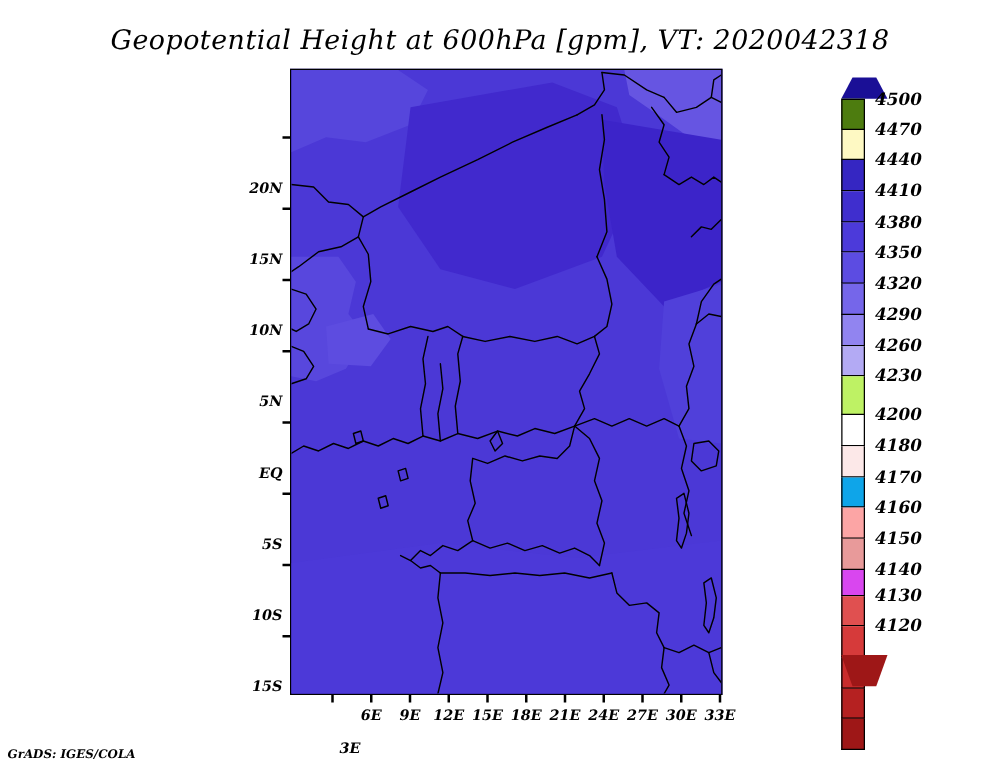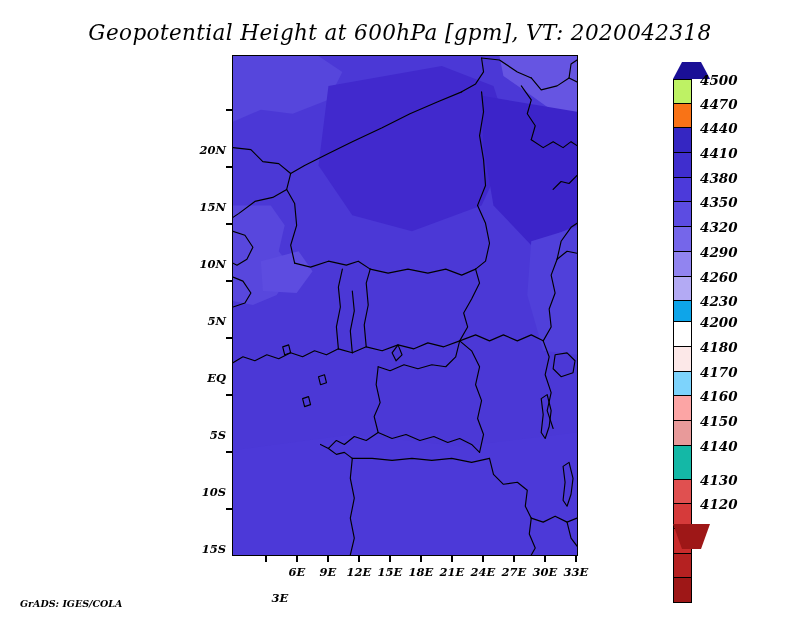--- a/index.html
+++ b/index.html
@@ -117,21 +117,20 @@
   #footer {
     position: absolute;
     left: 6px;
     top: 598px;
     font-family: "DejaVu Serif", serif;
     font-style: italic;
     font-weight: bold;
     font-size: 9.5px;
     color: #000000;
     white-space: nowrap;
-    margin-left: 14px;
   }
 </style>
 </head>
 <body>
 
 <div id="root">
 
   <div id="title">Geopotential Height at 600hPa [gpm], VT: 2020042318</div>
 
   <div id="plot">
@@ -302,24 +301,24 @@
 
   <div class="tick xtick" style="left:544px; top:556px;"></div>
   <div class="axlabel xlabel" style="left:545px; top:565px;">30E</div>
 
   <div class="tick xtick" style="left:575px; top:556px;"></div>
   <div class="axlabel xlabel" style="left:576px; top:565px;">33E</div>
 
   <div class="cbarrow" style="top:62px; border-left:9.5px solid transparent; border-right:9.5px solid transparent; border-bottom:17px solid #1a0f96;"></div>
 
   <div id="colorbar">
-      <div class="cbcell first" style="height: 24.7px; background: #bef264; text-decoration: underline;">
+      <div class="cbcell first" style="height: 24.7px; background: #4d7c0f; text-decoration: underline;">
         <div class="cblabel" style="top: 0px; transform: translateY(-50%);">4500</div>
       </div>
-      <div class="cbcell" style="height: 24.7px; background: #f97316;">
+      <div class="cbcell" style="height: 24.7px; background: #fef9c3;">
         <div class="cblabel" style="top: 0px; transform: translateY(-50%);">4470</div>
       </div>
       <div class="cbcell" style="height: 24.7px; background: rgb(53, 38, 194);">
         <div class="cblabel" style="top: 0px; transform: translateY(-50%);">4440</div>
       </div>
       <div class="cbcell" style="height: 24.7px; background: rgb(63, 46, 206);">
         <div class="cblabel" style="top: 0px; transform: translateY(-50%);">4410</div>
       </div>
       <div class="cbcell" style="height: 24.7px; background: rgb(76, 58, 218);">
         <div class="cblabel" style="top: 0px; transform: translateY(-50%);">4380</div>
@@ -329,39 +328,39 @@
       </div>
       <div class="cbcell" style="height: 24.7px; background: rgb(117, 102, 234);">
         <div class="cblabel" style="top: 0px; transform: translateY(-50%);">4320</div>
       </div>
       <div class="cbcell" style="height: 24.7px; background: rgb(145, 132, 240);">
         <div class="cblabel" style="top: 0px; transform: translateY(-50%);">4290</div>
       </div>
       <div class="cbcell" style="height: 24.7px; background: rgb(179, 170, 244);">
         <div class="cblabel" style="top: 0px; transform: translateY(-50%);">4260</div>
       </div>
-      <div class="cbcell" style="height: 21px; background: #0ea5e9;">
+      <div class="cbcell" style="height: 31px; background: #bef264;">
         <div class="cblabel" style="top: 0px; transform: translateY(-50%);">4230</div>
       </div>
       <div class="cbcell" style="height: 24.7px; background: rgb(255, 255, 255);">
         <div class="cblabel" style="top: 0px; transform: translateY(-50%);">4200</div>
       </div>
       <div class="cbcell" style="height: 24.7px; background: rgb(252, 232, 232);">
         <div class="cblabel" style="top: 0px; transform: translateY(-50%);">4180</div>
       </div>
-      <div class="cbcell" style="height: 24.7px; background: #7dd3fc;">
+      <div class="cbcell" style="height: 24.7px; background: #0ea5e9;">
         <div class="cblabel" style="top: 0px; transform: translateY(-50%);">4170</div>
       </div>
       <div class="cbcell" style="height: 24.7px; background: #fca5a5;">
         <div class="cblabel" style="top: 0px; transform: translateY(-50%);">4160</div>
       </div>
       <div class="cbcell" style="height: 24.7px; background: rgb(232, 154, 154);">
         <div class="cblabel" style="top: 0px; transform: translateY(-50%);">4150</div>
       </div>
-      <div class="cbcell" style="height: 34px; background: #14b8a6; text-align: center;">
+      <div class="cbcell" style="height: 21px; background: #d946ef; text-align: center;">
         <div class="cblabel" style="top: 0px; transform: translateY(-50%);">4140</div>
       </div>
       <div class="cbcell" style="height: 24.7px; background: rgb(224, 80, 80);">
         <div class="cblabel" style="top: 0px; transform: translateY(-50%);">4130</div>
       </div>
       <div class="cbcell" style="height: 24.7px; background: rgb(214, 58, 58);">
         <div class="cblabel" style="top: 0px; transform: translateY(-50%);">4120</div>
       </div>
       <div class="cbcell" style="height: 24.7px; background: rgb(201, 44, 44);"></div>
       <div class="cbcell" style="height: 24.7px; background: rgb(181, 33, 33);"></div>

